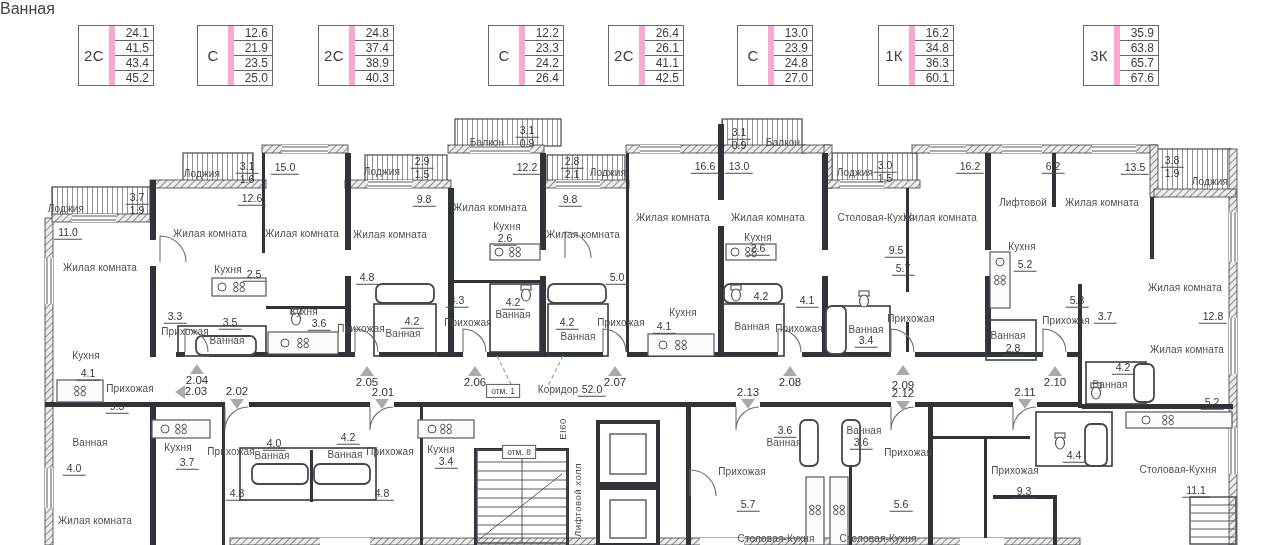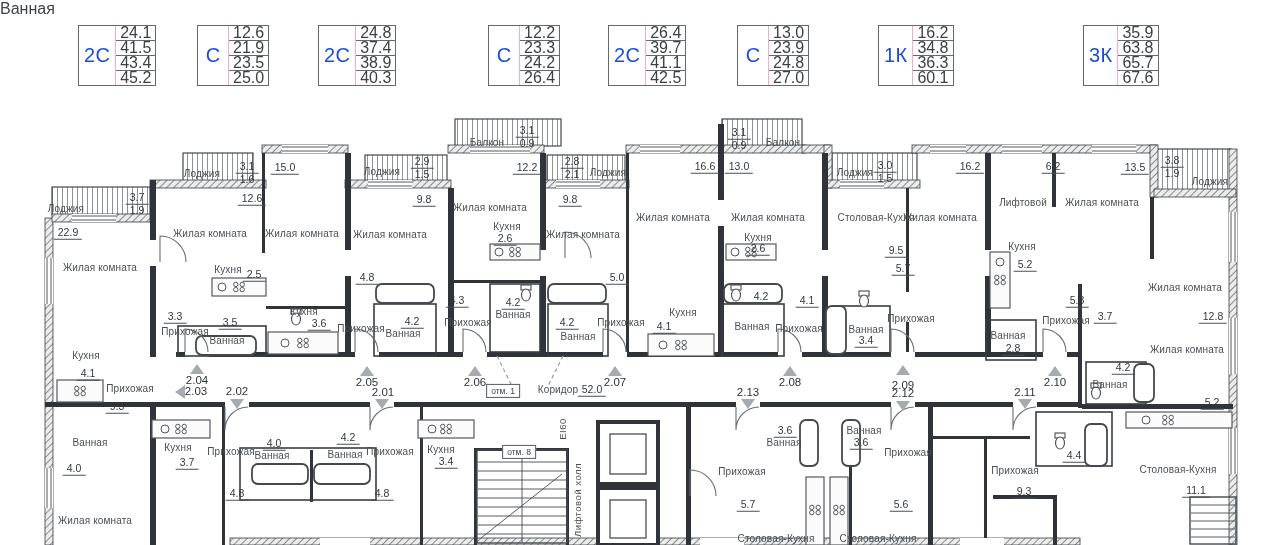--- a/index.html
+++ b/index.html
@@ -1,25 +1,25 @@
 <!DOCTYPE html>
 <html><head>
 <meta charset="utf-8">
 <style>
   html,body{margin:0;padding:0;background:#fff}
   .stage{position:relative;width:1280px;height:545px;background:#fff;overflow:hidden;
          font-family:"Liberation Sans",sans-serif;color:#3f4449}
   svg.plan{position:absolute;left:0;top:0}
   
   .lbox{position:absolute;top:25px;display:flex;border:1px solid #64696e;background:#fff}
-  .ltype{display:flex;align-items:center;justify-content:center;font-size:20px;letter-spacing:.3px;
-         padding:0 5px;border-right:1px solid #f9a8d4;color:#1d4ed8;min-width:20px}
+  .ltype{display:flex;align-items:center;justify-content:center;font-size:15px;letter-spacing:.3px;
+         padding:0 5px;border-right:6px solid #f9a8d4;color:#404040;min-width:20px}
   .lvals{display:flex;flex-direction:column}
-  .lvals div{font-size:16px;height:14px;line-height:14px;border-bottom:1px solid #64696e;
-             min-width:30px;text-align:center;color:#3c4145;padding:0 4px}
+  .lvals div{font-size:12px;height:14px;line-height:14px;border-bottom:1px solid #64696e;
+             min-width:30px;text-align:right;color:#3c4145;padding:0 4px}
   .lvals div:last-child{border-bottom:none}
   
   .lbl{position:absolute;transform:translate(-50%,-50%);white-space:nowrap;font-size:10px;
        color:#4a4f54;letter-spacing:.15px;line-height:1}
   .num{position:absolute;transform:translate(-50%,-50%);white-space:nowrap;font-size:10.5px;
        color:#33383d;border-bottom:1.2px solid #4a4f54;padding:0 4px 1px;line-height:1}
   .num.plain{border-bottom:none;padding-top:1px}
   .vert{transform:translate(-50%,-50%) rotate(-90deg);font-size:9.5px;letter-spacing:.5px}
   .apt{position:absolute;transform:translate(-50%,-50%);font-size:11.5px;color:#2f3438;
        white-space:nowrap;line-height:1}
@@ -69,21 +69,21 @@
           <div>12.2</div>
           <div>23.3</div>
           <div>24.2</div>
           <div>26.4</div>
         </div>
       </div>
     <div class="lbox" style="left:608px">
         <div class="ltype">2С</div>
         <div class="lvals">
           <div>26.4</div>
-          <div>39.7</div>
+          <div>26.1</div>
           <div>41.1</div>
           <div>42.5</div>
         </div>
       </div>
     <div class="lbox" style="left:737px">
         <div class="ltype">С</div>
         <div class="lvals">
           <div>13.0</div>
           <div>23.9</div>
           <div>24.8</div>
@@ -357,21 +357,21 @@
       <rect x="610" y="434" width="36" height="40" fill="none" stroke="#55595e" stroke-width="1.4"></rect>
       <rect x="598" y="488" width="60" height="57" fill="#fff" stroke="#30343a" stroke-width="4"></rect>
       <rect x="610" y="500" width="36" height="38" fill="none" stroke="#55595e" stroke-width="1.4"></rect>
     </g>
   </svg>
 
   <div>
     <div class="lbl" style="left:66px;top:209px">Лоджия</div>
     <div class="num" style="left:137px;top:198px">3.7</div>
     <div class="num plain" style="left:137px;top:210px">1.9</div>
-    <div class="num" style="left:68px;top:233px">22.9</div>
+    <div class="num" style="left:68px;top:233px">11.0</div>
     <div class="lbl" style="left:100px;top:268px">Жилая комната</div>
     <div class="lbl" style="left:86px;top:356px">Кухня</div>
     <div class="num" style="left:88px;top:374px">4.1</div>
     <div class="lbl" style="left:130px;top:389px">Прихожая</div>
     <div class="num" style="left:117px;top:407px">9.3</div>
     <div class="lbl" style="left:90px;top:443px">Ванная</div>
     <div class="num" style="left:74px;top:469px">4.0</div>
     <div class="lbl" style="left:95px;top:521px">Жилая комната</div>
     <div class="num" style="left:252px;top:199px">12.6</div>
     <div class="lbl" style="left:210px;top:234px">Жилая комната</div>

